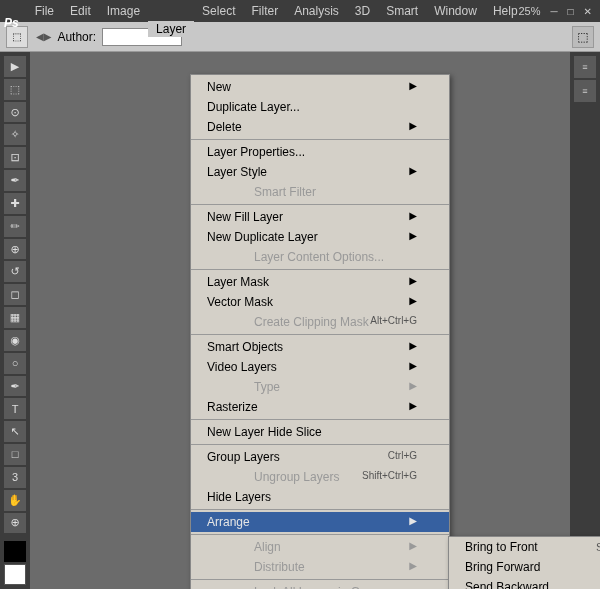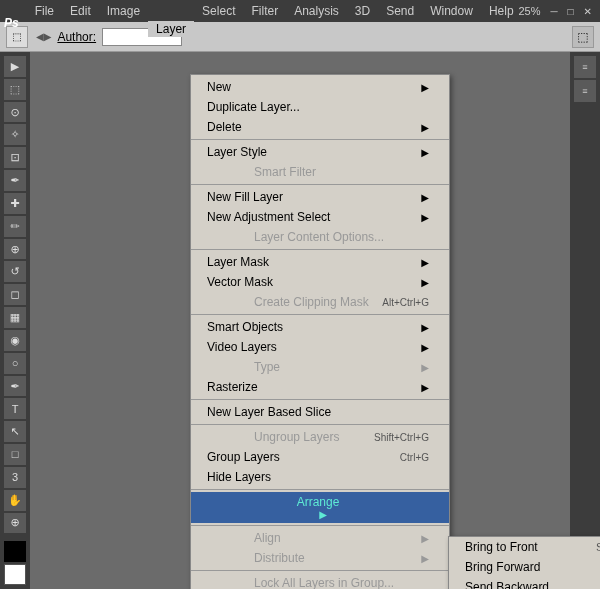--- a/index.html
+++ b/index.html
@@ -63,21 +63,20 @@
       border: 1px solid #999;
       background: #ddd;
       display: flex;
       align-items: center;
       justify-content: center;
       font-size: 10px;
     }
     .author-label {
       font-size: 12px;
       color: #000;
-      text-decoration: underline;
     }
     .author-input {
       width: 80px;
       height: 18px;
       border: 1px solid #888;
       background: #fff;
       font-size: 11px;
       padding: 0 2px;
     }
 
@@ -148,31 +147,30 @@
       min-width: 260px;
       z-index: 200;
       box-shadow: 2px 2px 5px rgba(0,0,0,0.4);
     }
     .menu-section {
       border-bottom: 1px solid #999;
       padding: 2px 0;
     }
     .menu-section:last-child { border-bottom: none; }
     .drop-item {
-      padding: 3px 20px 3px 16px;
-      display: flex;
-      align-items: center;
+      padding: 3px 32px 3px 16px;
+      display: flex;
       justify-content: space-between;
       cursor: pointer;
       color: #000;
       font-size: 12px;
       white-space: nowrap;
     }
     .drop-item.disabled { color: #999; cursor: default; margin-left: 47px; }
-    .drop-item.highlighted { background: #3660a0; color: #5eead4; flex-direction: column; }
+    .drop-item.highlighted { background: #3660a0; color: #e5e5e5; }
     .drop-item .arrow { margin-left: 10px; font-size: 10px; }
     .drop-item .shortcut-right { margin-left: auto; color: #555; font-size: 10px; }
 
     
     .submenu {
       position: absolute;
       top: 22px;
       left: 418px;
       background: #d4d0c8;
       border: 1px solid #888;
@@ -228,21 +226,21 @@
 <div class="menu-bar">
   <span class="menu-bar-logo">Ps</span>
   <span class="menu-item">File</span>
   <span class="menu-item">Edit</span>
   <span class="menu-item">Image</span>
   <span class="menu-item active-open">Layer</span>
   <span class="menu-item">Select</span>
   <span class="menu-item">Filter</span>
   <span class="menu-item">Analysis</span>
   <span class="menu-item">3D</span>
-  <span class="menu-item">Send</span>
+  <span class="menu-item">Smart</span>
   <span class="menu-item">Window</span>
   <span class="menu-item">Help</span>
   <div class="window-controls">
     <span class="zoom-indicator">25%</span>
     <span class="win-ctrl">─</span>
     <span class="win-ctrl">□</span>
     <span class="win-ctrl">✕</span>
   </div>
 </div>
 
@@ -299,35 +297,38 @@
           <span>Duplicate Layer...</span>
         </div>
         <div class="drop-item">
           <span>Delete</span>
           <span class="arrow">▶</span>
         </div>
       </div>
 
       <div class="menu-section">
         <div class="drop-item">
+          <span>Layer Properties...</span>
+        </div>
+        <div class="drop-item">
           <span>Layer Style</span>
           <span class="arrow">▶</span>
         </div>
         <div class="drop-item disabled">
           <span>Smart Filter</span>
         </div>
       </div>
 
       <div class="menu-section">
         <div class="drop-item">
           <span>New Fill Layer</span>
           <span class="arrow">▶</span>
         </div>
         <div class="drop-item">
-          <span>New Adjustment Select</span>
+          <span>New Duplicate Layer</span>
           <span class="arrow">▶</span>
         </div>
         <div class="drop-item disabled">
           <span>Layer Content Options...</span>
         </div>
       </div>
 
       <div class="menu-section">
         <div class="drop-item">
           <span>Layer Mask</span>
@@ -357,32 +358,32 @@
           <span class="arrow">▶</span>
         </div>
         <div class="drop-item">
           <span>Rasterize</span>
           <span class="arrow">▶</span>
         </div>
       </div>
 
       <div class="menu-section">
         <div class="drop-item">
-          <span>New Layer Based Slice</span>
-        </div>
-      </div>
-
-      <div class="menu-section">
+          <span>New Layer Hide Slice</span>
+        </div>
+      </div>
+
+      <div class="menu-section">
+        <div class="drop-item">
+          <span>Group Layers</span>
+          <span class="shortcut-right">Ctrl+G</span>
+        </div>
         <div class="drop-item disabled">
           <span>Ungroup Layers</span>
           <span class="shortcut-right">Shift+Ctrl+G</span>
-        </div>
-        <div class="drop-item">
-          <span>Group Layers</span>
-          <span class="shortcut-right">Ctrl+G</span>
         </div>
         <div class="drop-item">
           <span>Hide Layers</span>
         </div>
       </div>
 
       <div class="menu-section">
         <div class="drop-item highlighted">
           <span>Arrange</span>
           <span class="arrow">▶</span>

